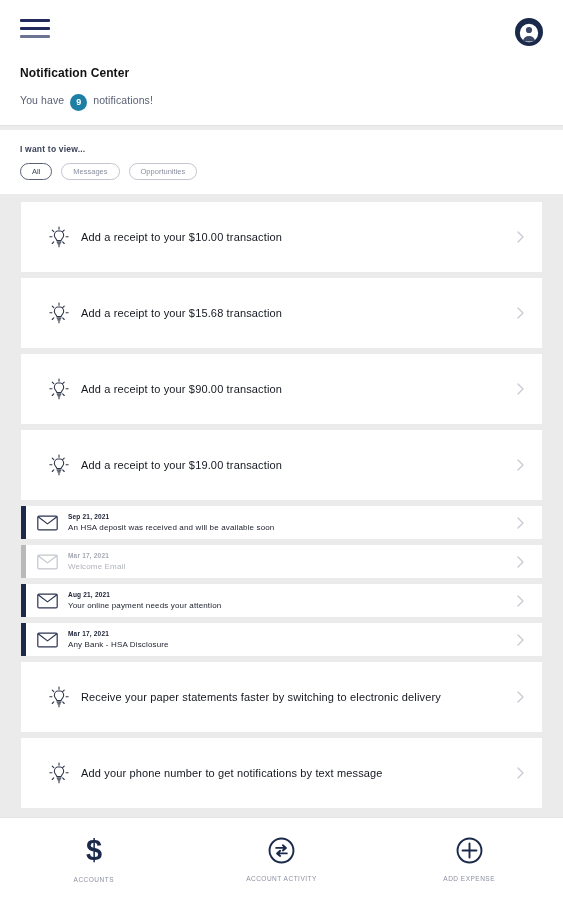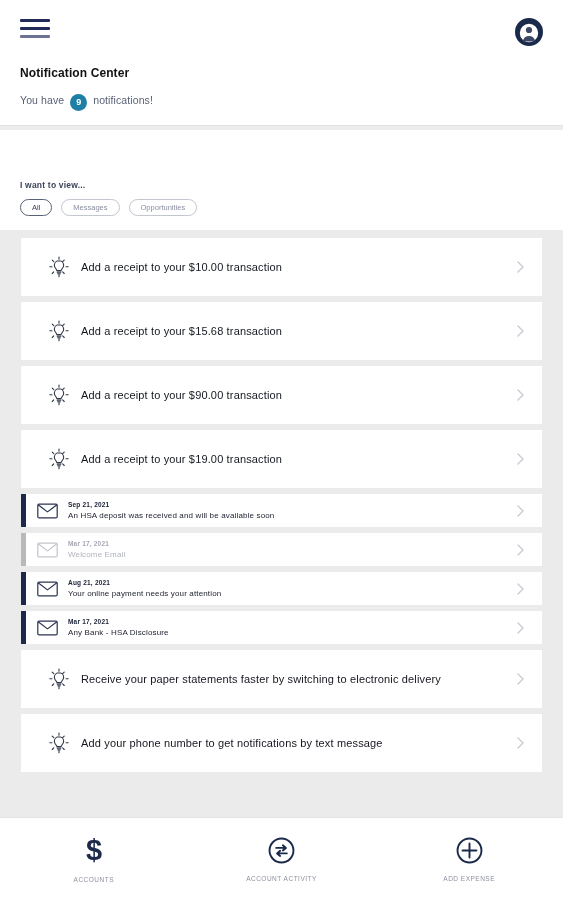--- a/index.html
+++ b/index.html
@@ -116,21 +116,20 @@
     background: #ffffff;
     padding: 14px 20px 14px 20px;
     flex: 0 0 auto;
   }
 
   .filter-label {
     font-size: 8.5px;
     color: #3b4358;
     font-weight: bold;
     letter-spacing: .2px;
-    margin-top: 36px;
   }
 
   .chips {
     display: flex;
     gap: 9px;
     margin-top: 9px;
   }
 
   .chip {
     border: 1px solid #c3c6cf;
@@ -163,21 +162,21 @@
     background: #ffffff;
     display: flex;
     align-items: center;
     margin-bottom: 6px;
     cursor: pointer;
     position: relative;
   }
 
   
   .card.opportunity {
-    height: 58px;
+    height: 70px;
     padding: 0 14px 0 16px;
   }
 
   .card.message {
     height: 33px;
     padding: 0 14px 0 0;
   }
 
   .accent {
     width: 5px;

